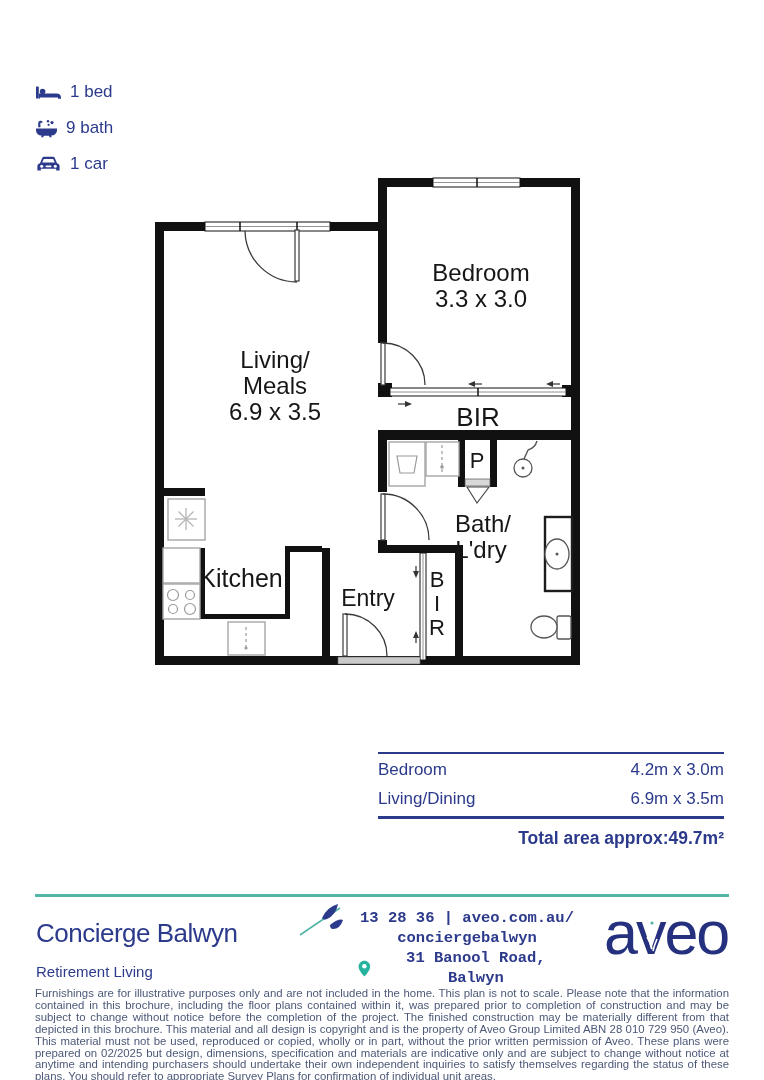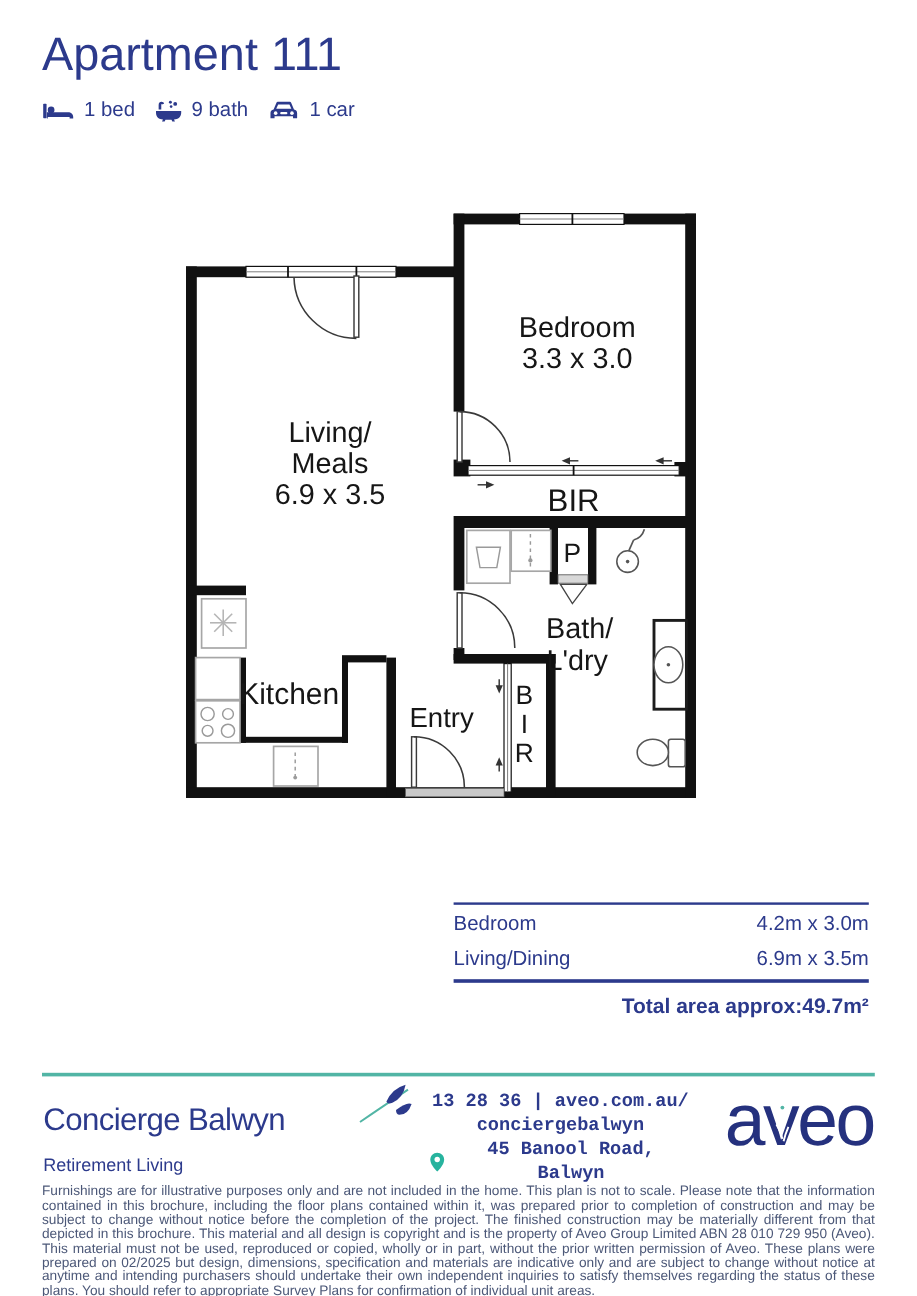--- a/index.html
+++ b/index.html
@@ -1,20 +1,20 @@
 <!DOCTYPE html>
 <html><head>
 <meta charset="utf-8">
 <style>
   html,body{margin:0;padding:0;background:#fff;}
   #page{position:relative;width:764px;height:1080px;background:#ffffff;overflow:hidden;
         font-family:"Liberation Sans",sans-serif;color:#2c3a8c;}
   
   .title{position:absolute;left:35px;top:24px;font-size:39px;font-weight:500;color:#2c3a8c;letter-spacing:0;}
-  .features{position:absolute;left:35px;top:82px;display:flex;align-items:center;gap:16px;}
+  .features{position:absolute;left:35px;top:82px;display:flex;align-items:flex-start;gap:16px;flex-direction:column;}
   .feature{display:flex;align-items:center;gap:8px;font-size:17px;font-weight:500;color:#2c3a8c;}
   .feature svg{display:block;}
   
   .summary{position:absolute;left:378px;top:752px;width:346px;border-top:2px solid #2c3a8c;font-size:17px;}
   .srow{display:flex;justify-content:space-between;padding:6px 0 3px 0;}
   .srow-wrap{border-bottom:3px solid #2c3a8c;padding-bottom:4px;}
   .trow{display:flex;justify-content:flex-end;padding:9px 0 0 0;font-weight:bold;font-size:17.5px;}
   
   .rule{position:absolute;left:35px;top:894px;width:694px;height:3px;background:#52b5a5;}
   .brand{position:absolute;left:36px;top:918px;}
@@ -41,21 +41,20 @@
   .leaf{fill:#ffffff;stroke:#3a3a3a;stroke-width:1.2;}
   .win{fill:#ffffff;stroke:#111;stroke-width:1;}
   .arrow{stroke:#333;stroke-width:1.2;}
   .arrowhead{fill:#333;}
 </style>
 </head>
 <body>
 
 <div id="page">
 
-  <div class="title">Apartment 111</div>
   <div class="features">
     <div class="feature">
       <svg width="27" height="17" viewBox="0 0 27 17">
         <g fill="#2c3a8c">
           <rect x="1" y="2.5" width="2.8" height="12" rx="0.6"></rect>
           <circle cx="7.6" cy="7.6" r="2.8"></circle>
           <path d="M4,9.6 h17.6 c2.6,0 4.4,1.6 4.4,4 v1.1 h-3 v-1.3 H4.8 v1.3 H4 Z"></path>
         </g>
       </svg>
       <span>1 bed</span>
@@ -263,21 +262,21 @@
   </div>
 
   <div class="contact">
     <div>13 28 36 | aveo.com.au/</div>
     <div>conciergebalwyn</div>
     <div class="addr">
       <svg width="13" height="17" viewBox="0 0 13 17">
         <path d="M6.5,0.5 C3.2,0.5 0.6,3.1 0.6,6.4 c0,4.6 5.9,10.1 5.9,10.1 s5.9-5.5 5.9-10.1 C12.4,3.1 9.8,0.5 6.5,0.5 Z" fill="#27b39e"></path>
         <circle cx="6.5" cy="6.2" r="2.3" fill="#ffffff"></circle>
       </svg>
-      <span>45 Banool Road, Balwyn</span>
+      <span>31 Banool Road, Balwyn</span>
     </div>
   </div>
 
   <div class="aveo">
     <span class="aveo-wrap">
       <span>aveo</span>
       <svg class="aveo-deco" width="36" height="42" viewBox="0 0 36 42">
         <g stroke="#ffffff" stroke-width="1.6" fill="none">
           <path d="M8,4 q6,8 8,16"></path>
           <path d="M26,2 q-5,9 -7,18"></path>

